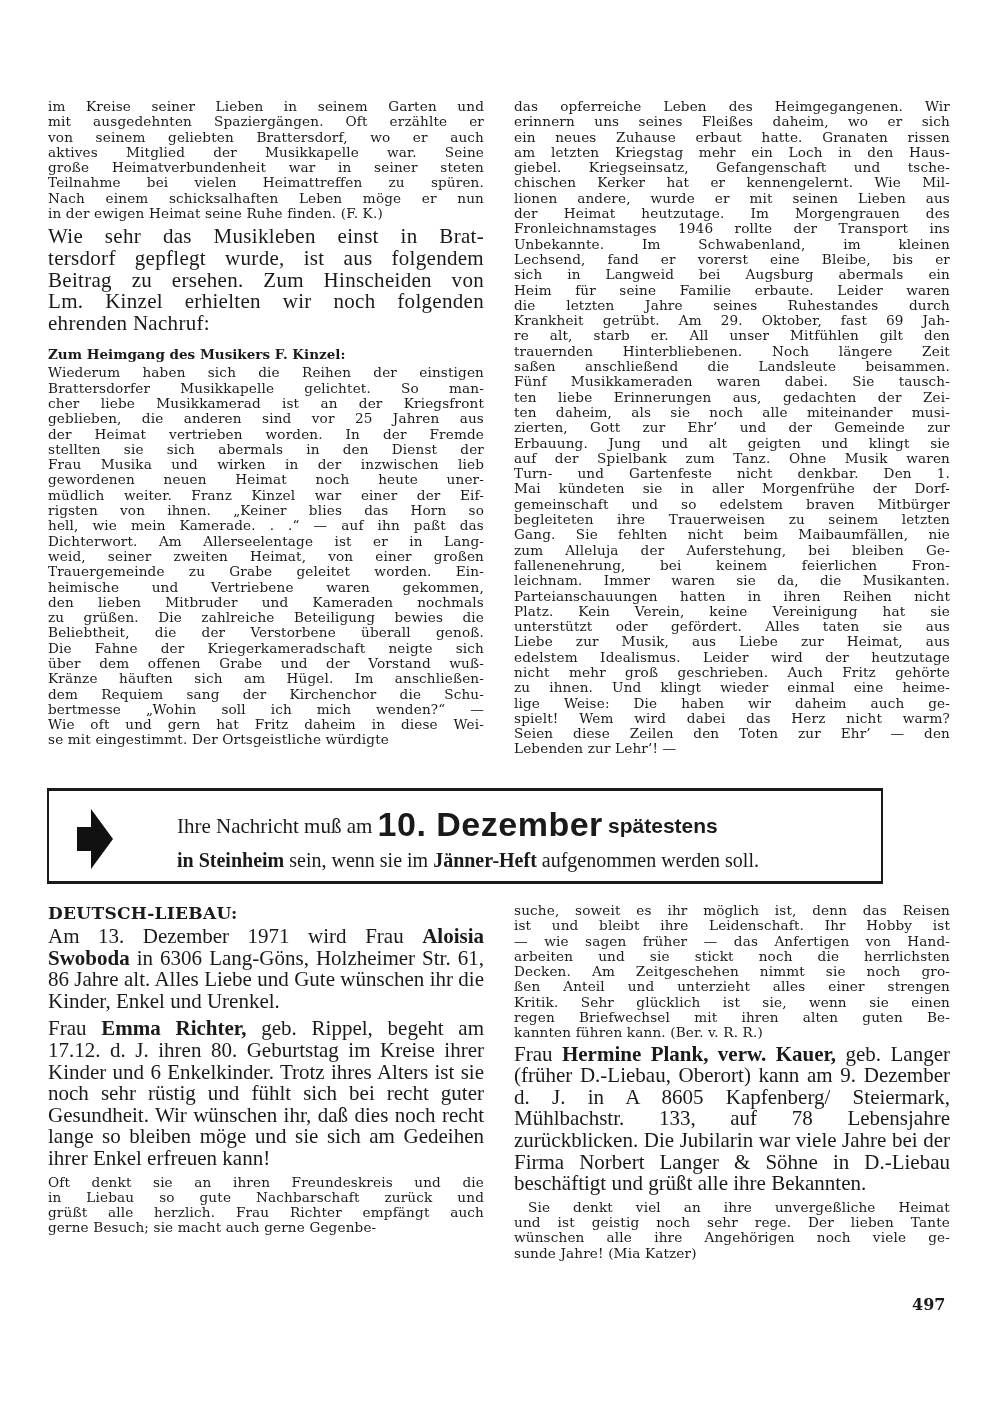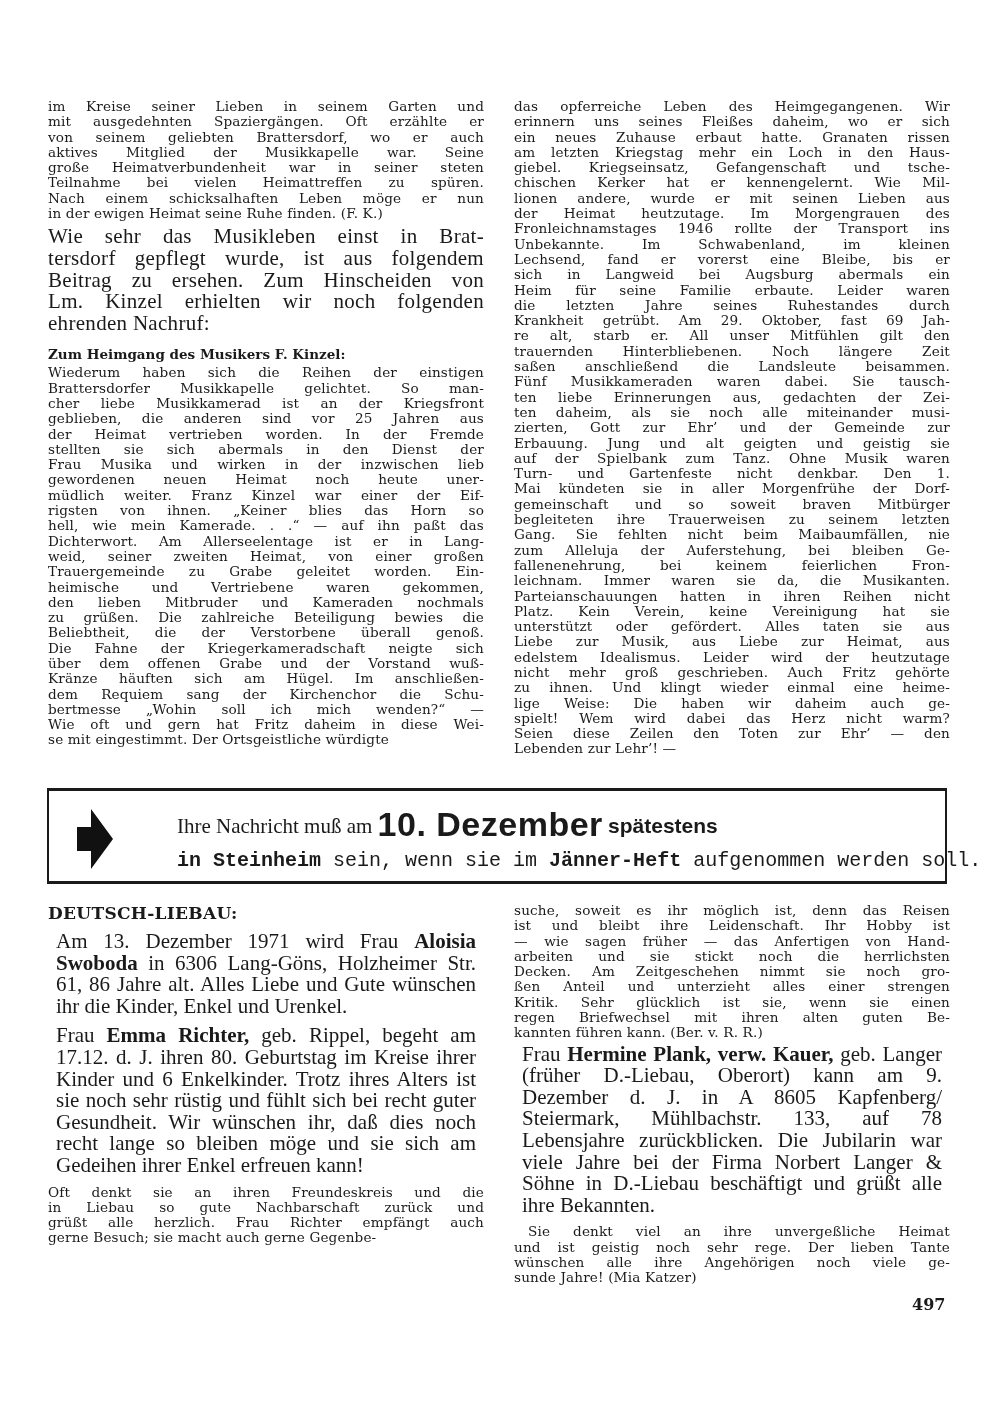--- a/index.html
+++ b/index.html
@@ -2,32 +2,32 @@
 <html><head>
 <meta charset="utf-8">
 <style>
   html, body { margin:0; padding:0; background:#fff; }
   body { width:1000px; height:1413px; position:relative; overflow:hidden; color:#1a1a1a;
          font-family:"DejaVu Serif","Liberation Serif",serif; }
   .col { position:absolute; text-align:justify; hyphens:manual; }
   .small { font-size:13.6px; line-height:15.3px; letter-spacing:0.15px; }
   .large { font-family:"Liberation Serif",serif; font-size:21px; line-height:21.6px; letter-spacing:0.3px; }
   .large-b { font-family:"Liberation Serif",serif; font-size:21px; line-height:21.6px; }
-  p { margin:8px; }
+  p { margin:0; }
   b { font-weight:bold; }
   .sub { font-weight:bold; font-size:13.5px; margin:4px 0 3px 0; }
   .line { display:block; text-align:justify; text-align-last:justify; white-space:nowrap; }
   .last { text-align-last:left; }
-  .notice { position:absolute; left:47px; top:788px; width:900px; height:96px;
+  .notice { position:absolute; left:47px; top:788px; width:836px; height:96px;
             border:2px solid #1a1a1a; border-top-width:3px; border-bottom-width:3px; box-sizing:border-box; }
   .arrow { position:absolute; left:28px; top:18px; width:40px; height:60px; }
   .n1 { position:absolute; left:128px; top:14px; font-family:"Liberation Serif",serif; font-size:21px; white-space:nowrap; }
   .n1 .big { font-family:"Liberation Sans",sans-serif; font-weight:bold; font-size:34px; letter-spacing:0.5px; vertical-align:-3px; }
   .n1 .mid { font-family:"Liberation Sans",sans-serif; font-weight:bold; font-size:21px; }
-  .n2 { position:absolute; left:128px; top:58px; font-family:Liberation Mono, monospace; font-size:20px; white-space:nowrap; }
+  .n2 { position:absolute; left:128px; top:58px; font-family:Liberation Serif, serif; font-size:20px; white-space:nowrap; }
   .heading { font-weight:bold; font-size:17px; margin-bottom:3px; letter-spacing:0.3px; }
   .pagenum { position:absolute; left:912px; top:1295px; font-weight:bold; font-size:16px; font-family:"DejaVu Serif",serif; }
 </style>
 </head>
 <body>
 
 <div class="col" style="left:48px; top:99px; width:436px;">
   <div class="small" id="intro">
       <span class="line">im Kreise seiner Lieben in seinem Garten und</span>
       <span class="line">mit ausgedehnten Spaziergängen. Oft erzählte er</span>
@@ -92,25 +92,25 @@
       <span class="line">Heim für seine Familie erbaute. Leider waren</span>
       <span class="line">die letzten Jahre seines Ruhestandes durch</span>
       <span class="line">Krankheit getrübt. Am 29. Oktober, fast 69 Jah-</span>
       <span class="line">re alt, starb er. All unser Mitfühlen gilt den</span>
       <span class="line">trauernden Hinterbliebenen. Noch längere Zeit</span>
       <span class="line">saßen anschließend die Landsleute beisammen.</span>
       <span class="line">Fünf Musikkameraden waren dabei. Sie tausch-</span>
       <span class="line">ten liebe Erinnerungen aus, gedachten der Zei-</span>
       <span class="line">ten daheim, als sie noch alle miteinander musi-</span>
       <span class="line">zierten, Gott zur Ehr’ und der Gemeinde zur</span>
-      <span class="line">Erbauung. Jung und alt geigten und geistig sie</span>
+      <span class="line">Erbauung. Jung und alt geigten und klingt sie</span>
       <span class="line">auf der Spielbank zum Tanz. Ohne Musik waren</span>
       <span class="line">Turn- und Gartenfeste nicht denkbar. Den 1.</span>
       <span class="line">Mai kündeten sie in aller Morgenfrühe der Dorf-</span>
-      <span class="line">gemeinschaft und so soweit braven Mitbürger</span>
+      <span class="line">gemeinschaft und so edelstem braven Mitbürger</span>
       <span class="line">begleiteten ihre Trauerweisen zu seinem letzten</span>
       <span class="line">Gang. Sie fehlten nicht beim Maibaumfällen, nie</span>
       <span class="line">zum Alleluja der Auferstehung, bei bleiben Ge-</span>
       <span class="line">fallenenehrung, bei keinem feierlichen Fron-</span>
       <span class="line">leichnam. Immer waren sie da, die Musikanten.</span>
       <span class="line">Parteianschauungen hatten in ihren Reihen nicht</span>
       <span class="line">Platz. Kein Verein, keine Vereinigung hat sie</span>
       <span class="line">unterstützt oder gefördert. Alles taten sie aus</span>
       <span class="line">Liebe zur Musik, aus Liebe zur Heimat, aus</span>
       <span class="line">edelstem Idealismus. Leider wird der heutzutage</span>

